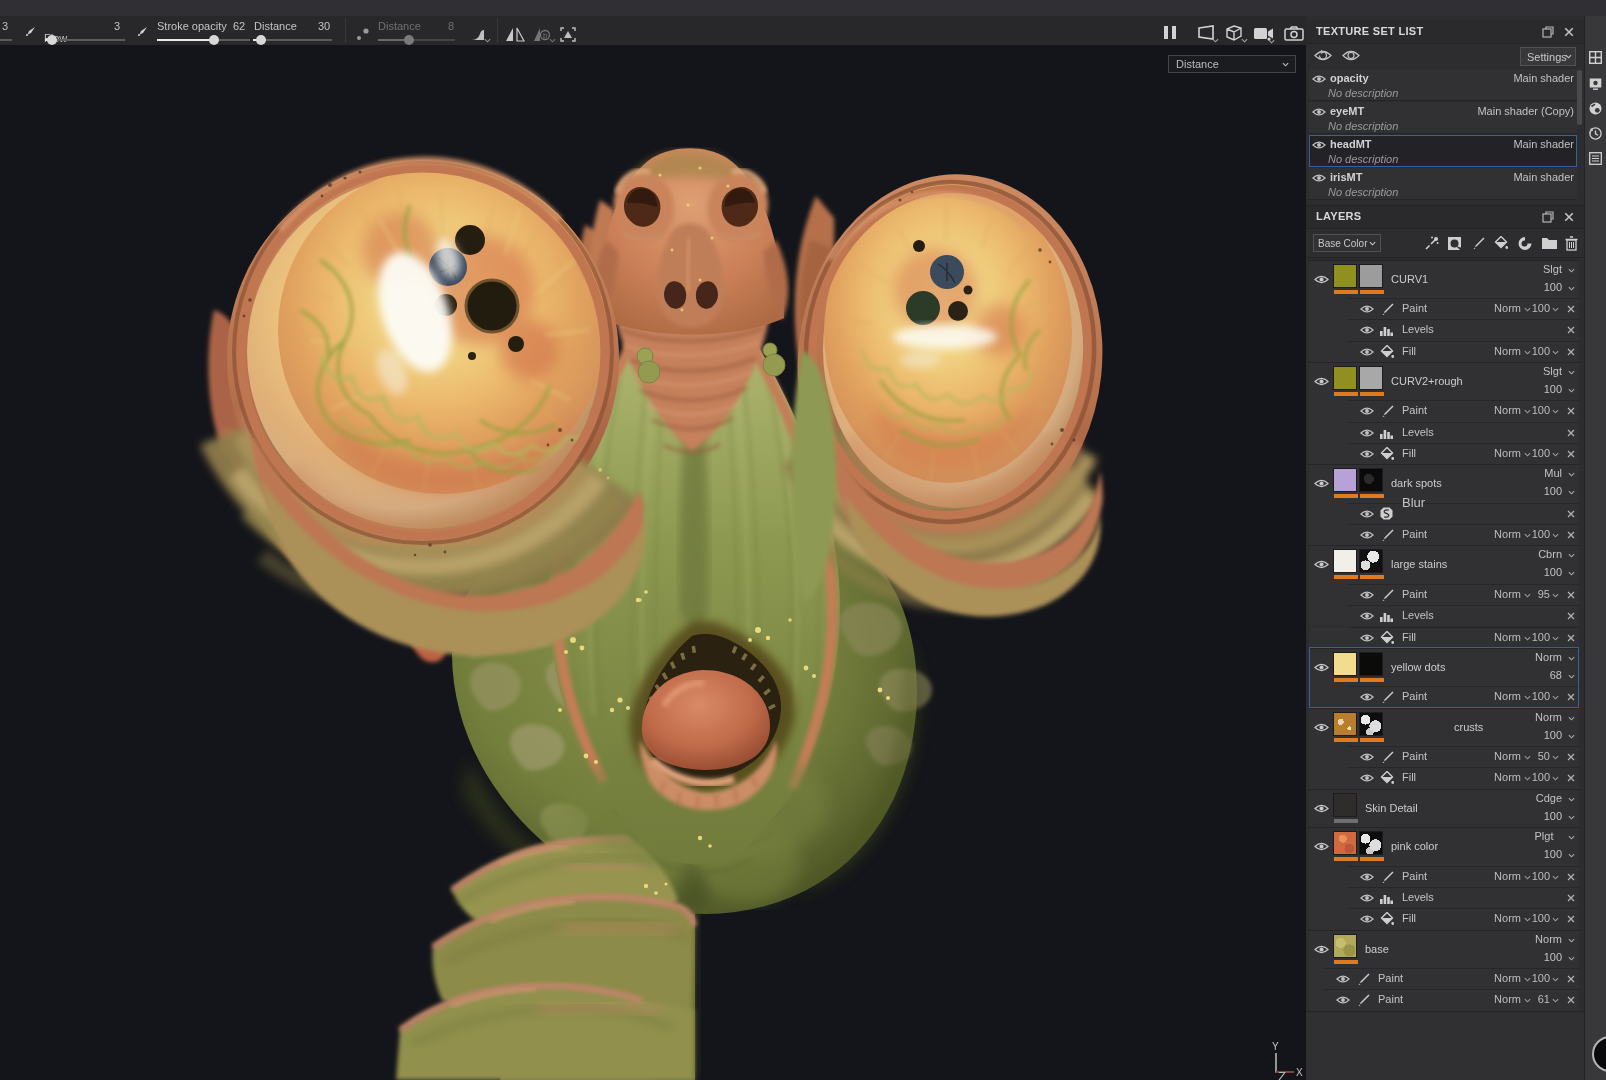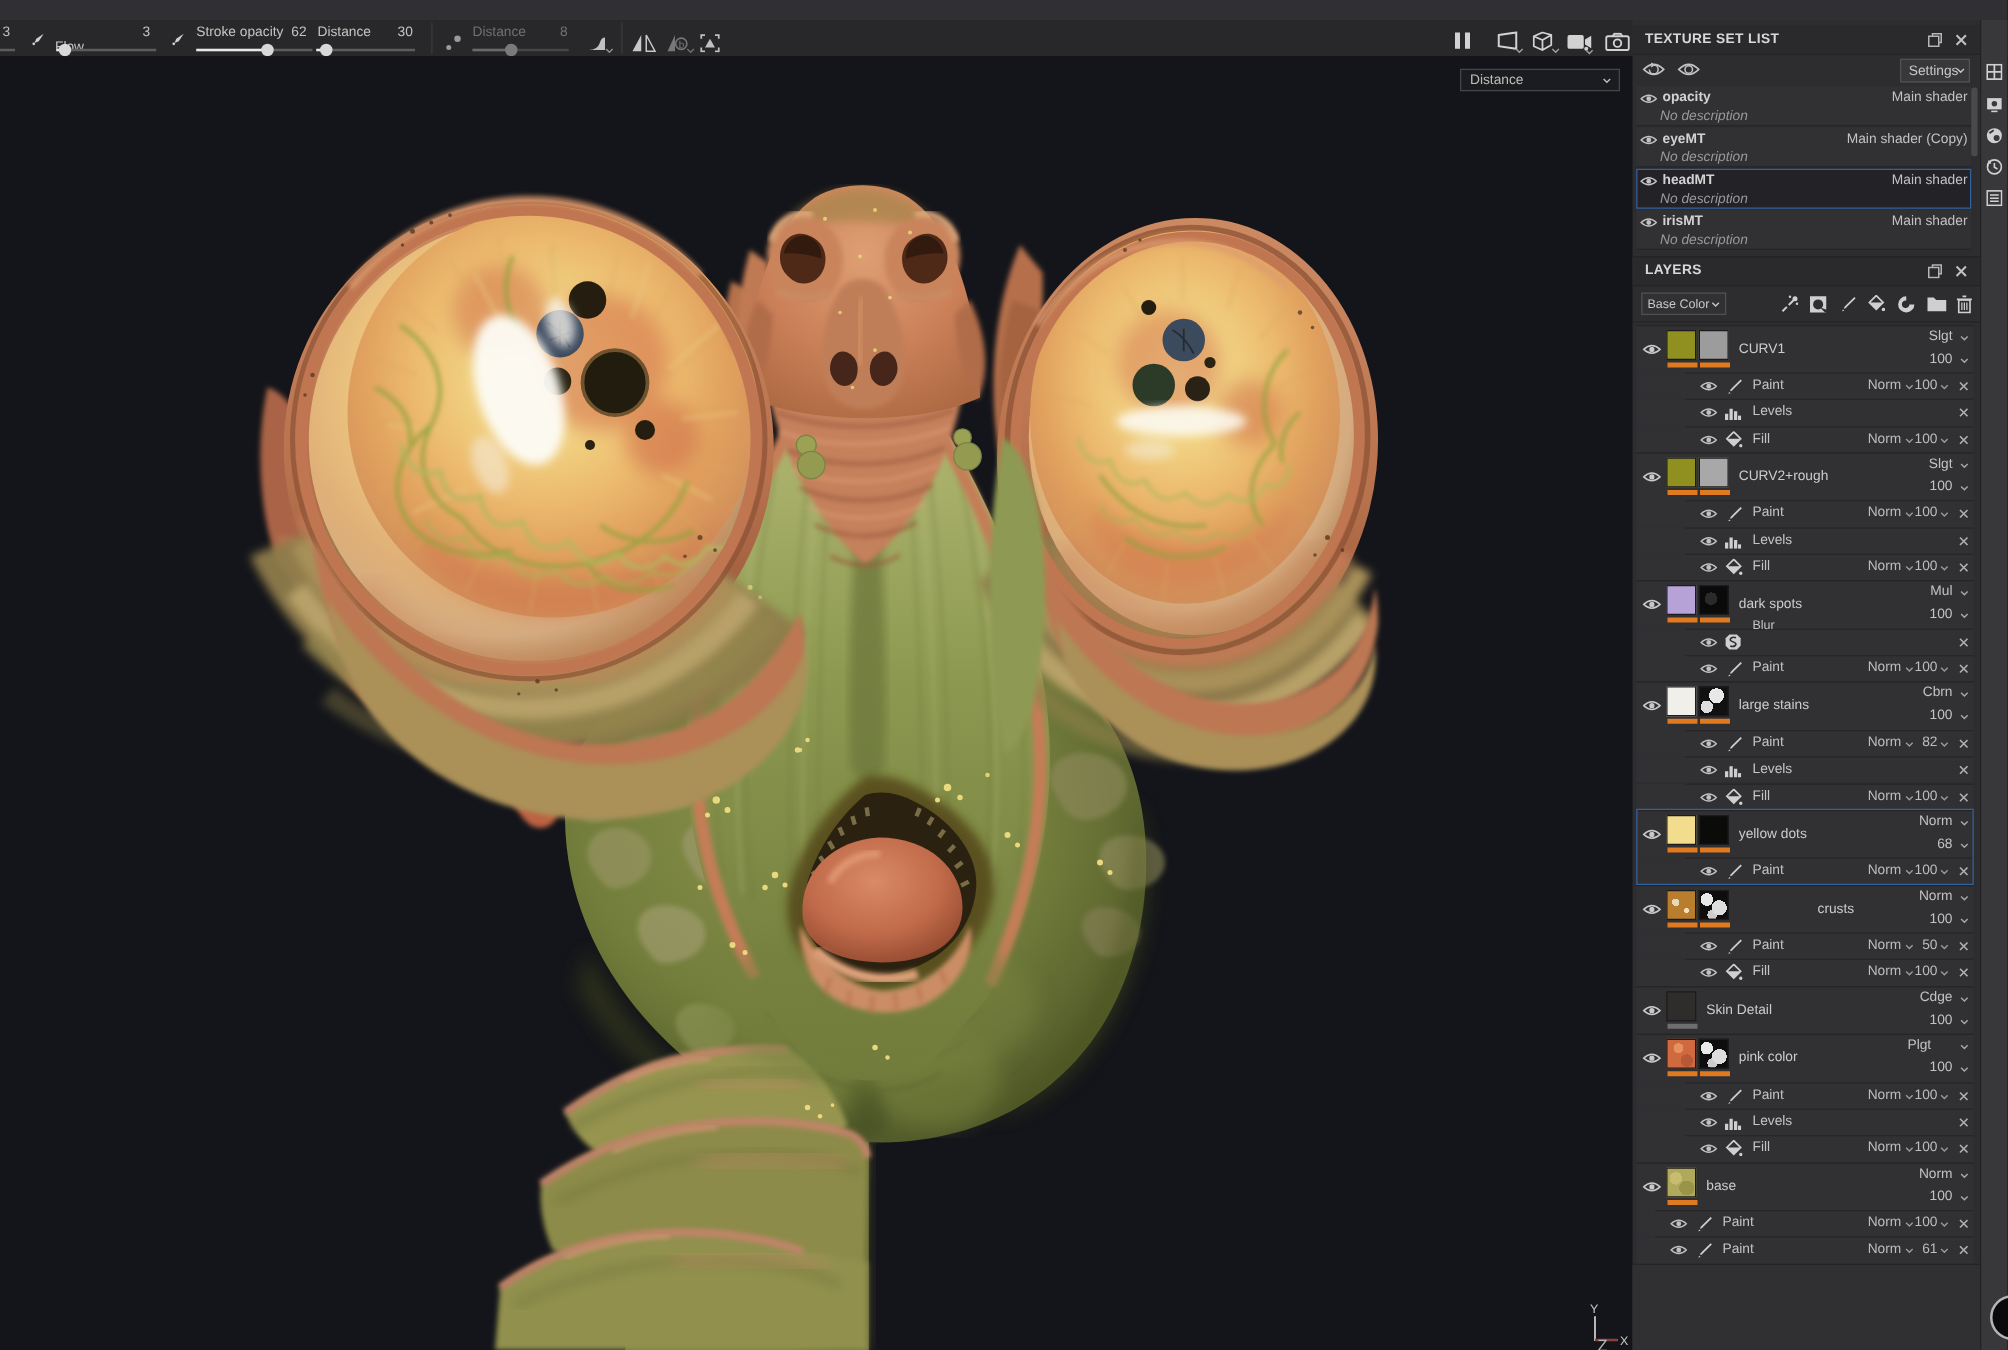--- a/index.html
+++ b/index.html
@@ -867,21 +867,21 @@
 <div class="abs" style="left:1309px;top:502.8px;width:270px;height:21.3px;background:#313134"></div>
 <div class="abs" style="left:1348px;top:502.8px;width:231px;height:1px;background:#27272a"></div>
 <svg style="position:absolute;left:1360px;top:508.8px" width="14" height="10" viewBox="0 0 16 10">
     <path d="M1 5 Q8 -1.5 15 5 Q8 11.5 1 5 Z" fill="none" stroke="#c0c0c0" stroke-width="1.2"></path>
     <circle cx="8" cy="5" r="2.2" fill="#c0c0c0"></circle>
   </svg>
 <svg style="position:absolute;left:1380px;top:506.8px" width="13" height="13" viewBox="0 0 13 13">
     <path d="M3.5 0.5 h6 l3 3 v6 l-3 3 h-6 l-3 -3 v-6 Z" fill="#cfcfcf"></path>
     <path d="M8.8 3.2 Q6.5 2.2 4.8 3.6 Q3.4 4.9 5.2 5.9 L7.8 7.1 Q9.5 8.1 8.2 9.4 Q6.5 10.8 4.2 9.8" fill="none" stroke="#2e2e30" stroke-width="1.3"></path>
   </svg>
-<div class="abs" style="left:1402px;top:495px;color:#c4c4c4;font-size:10px">Blur</div>
+<div class="abs" style="left:1402px;top:495px;color:#c4c4c4;font-size:13px">Blur</div>
 <svg style="position:absolute;left:1567px;top:509.8px" width="8" height="8" viewBox="0 0 8 8">
     <path d="M1 1 L7 7 M7 1 L1 7" stroke="#b0b0b0" stroke-width="1.3"></path>
   </svg>
 <div class="abs" style="left:1309px;top:524.1px;width:270px;height:21.3px;background:#313134"></div>
 <div class="abs" style="left:1348px;top:524.1px;width:231px;height:1px;background:#27272a"></div>
 <svg style="position:absolute;left:1360px;top:530.1px" width="14" height="10" viewBox="0 0 16 10">
     <path d="M1 5 Q8 -1.5 15 5 Q8 11.5 1 5 Z" fill="none" stroke="#c0c0c0" stroke-width="1.2"></path>
     <circle cx="8" cy="5" r="2.2" fill="#c0c0c0"></circle>
   </svg>
 <svg style="position:absolute;left:1380px;top:528.1px" width="14" height="14" viewBox="0 0 14 14">
@@ -927,21 +927,21 @@
   </svg>
 <svg style="position:absolute;left:1380px;top:587.9px" width="14" height="14" viewBox="0 0 14 14">
     <path d="M12.5 1.5 L6 8 L4.5 9.5 L4 11 L5.5 10.5 L7 9 L13.5 2.5 Z" fill="#cfcfcf"></path>
     <path d="M3.5 11.5 L2.5 13 L4.5 12.5 Z" fill="#cfcfcf"></path>
   </svg>
 <div class="abs" style="left:1402px;top:587.9px;color:#c4c4c4;font-size:11px">Paint</div>
 <div class="abs" style="left:1485px;top:587.9px;width:36px;text-align:right;color:#bdbdbd;font-size:11px">Norm</div>
 <svg style="position:absolute;left:1524px;top:591.9px" width="7" height="7" viewBox="0 0 8 8">
     <path d="M1 2.5 L4 5.5 L7 2.5" fill="none" stroke="#9a9a9a" stroke-width="1.3"></path>
   </svg>
-<div class="abs" style="left:1528px;top:587.9px;width:22px;text-align:right;color:#bdbdbd;font-size:11px">82</div>
+<div class="abs" style="left:1528px;top:587.9px;width:22px;text-align:right;color:#bdbdbd;font-size:11px">95</div>
 <svg style="position:absolute;left:1552px;top:591.9px" width="7" height="7" viewBox="0 0 8 8">
     <path d="M1 2.5 L4 5.5 L7 2.5" fill="none" stroke="#9a9a9a" stroke-width="1.3"></path>
   </svg>
 <svg style="position:absolute;left:1567px;top:590.9px" width="8" height="8" viewBox="0 0 8 8">
     <path d="M1 1 L7 7 M7 1 L1 7" stroke="#b0b0b0" stroke-width="1.3"></path>
   </svg>
 <div class="abs" style="left:1309px;top:605.2px;width:270px;height:21.3px;background:#313134"></div>
 <div class="abs" style="left:1348px;top:605.2px;width:231px;height:1px;background:#27272a"></div>
 <svg style="position:absolute;left:1360px;top:611.2px" width="14" height="10" viewBox="0 0 16 10">
     <path d="M1 5 Q8 -1.5 15 5 Q8 11.5 1 5 Z" fill="none" stroke="#c0c0c0" stroke-width="1.2"></path>
@@ -1107,21 +1107,21 @@
 <div class="abs" style="left:1309px;top:827.2px;width:270px;height:1px;background:#252527"></div>
 <svg style="position:absolute;left:1314px;top:841.2px" width="15" height="11" viewBox="0 0 16 10">
     <path d="M1 5 Q8 -1.5 15 5 Q8 11.5 1 5 Z" fill="none" stroke="#c8c8c8" stroke-width="1.2"></path>
     <circle cx="8" cy="5" r="2.2" fill="#c8c8c8"></circle>
   </svg>
 <div class="abs" style="left:1333px;top:831.2px;width:24px;height:24px;border:1px solid #1c1c1e;background:radial-gradient(circle at 40% 30%, #e89060 0 4px, transparent 4px), radial-gradient(circle at 70% 75%, #b85838 0 5px, transparent 5px), #cf6a3e"></div>
 <div class="abs" style="left:1334px;top:857.2px;width:24px;height:4px;background:#e07a20"></div>
 <div class="abs" style="left:1359px;top:831.2px;width:24px;height:24px;border:1px solid #1c1c1e;background:radial-gradient(circle at 25% 30%, #e8e8e8 0 5px, transparent 5px), radial-gradient(circle at 70% 60%, #dddddd 0 6px, transparent 6px), radial-gradient(circle at 45% 85%, #cccccc 0 4px, transparent 4px), #0d0d0d"></div>
 <div class="abs" style="left:1360px;top:857.2px;width:24px;height:4px;background:#e07a20"></div>
 <div class="abs" style="left:1391px;top:840.2px;color:#cccccc;font-size:11px">pink color</div>
-<div class="abs" style="left:1526px;top:830.2px;width:36px;text-align:left;color:#c2c2c2;font-size:11px">Plgt</div>
+<div class="abs" style="left:1526px;top:830.2px;width:36px;text-align:center;color:#c2c2c2;font-size:11px">Plgt</div>
 <svg style="position:absolute;left:1568px;top:834.2px" width="7" height="7" viewBox="0 0 8 8">
     <path d="M1 2.5 L4 5.5 L7 2.5" fill="none" stroke="#a8a8a8" stroke-width="1.3"></path>
   </svg>
 <div class="abs" style="left:1526px;top:848.2px;width:36px;text-align:right;color:#c2c2c2;font-size:11px">100</div>
 <svg style="position:absolute;left:1568px;top:852.2px" width="7" height="7" viewBox="0 0 8 8">
     <path d="M1 2.5 L4 5.5 L7 2.5" fill="none" stroke="#a8a8a8" stroke-width="1.3"></path>
   </svg>
 <div class="abs" style="left:1309px;top:865.7px;width:270px;height:21.3px;background:#313134"></div>
 <div class="abs" style="left:1348px;top:865.7px;width:231px;height:1px;background:#27272a"></div>
 <svg style="position:absolute;left:1360px;top:871.7px" width="14" height="10" viewBox="0 0 16 10">

